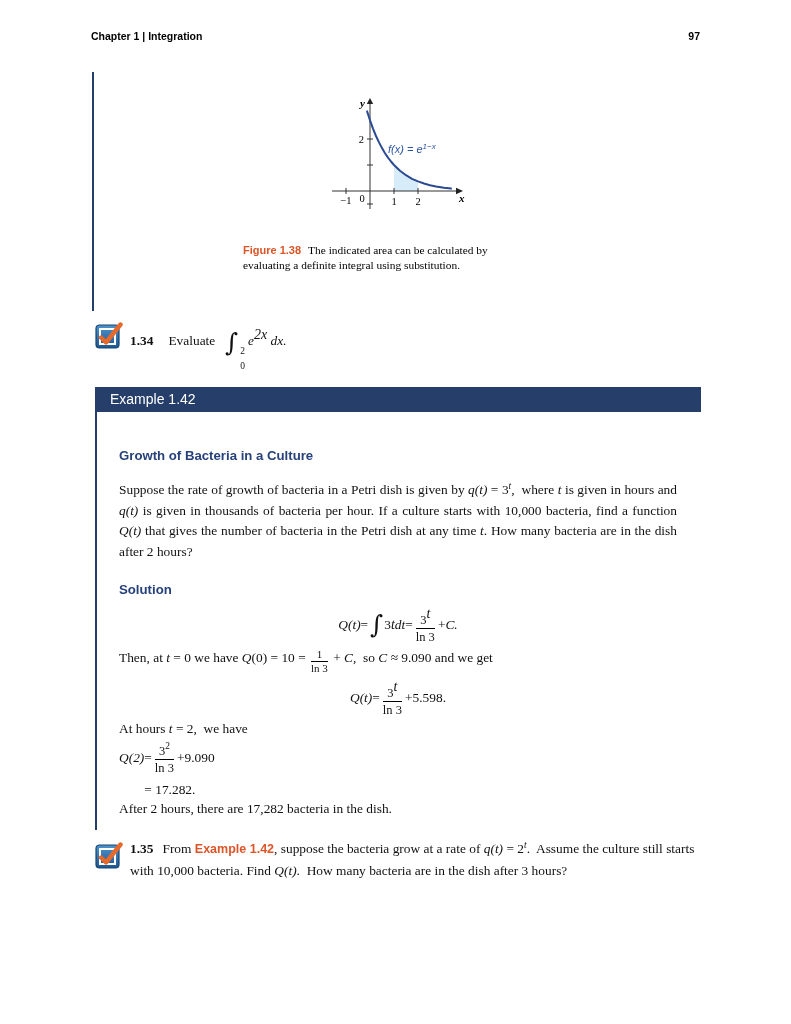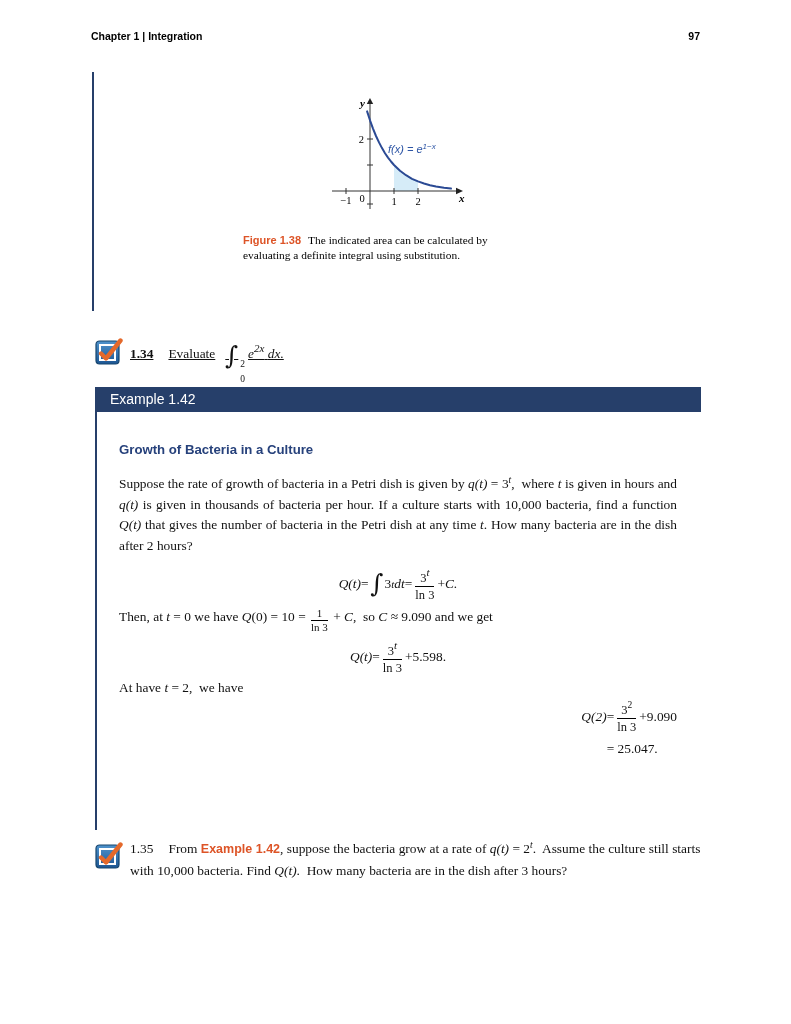--- a/index.html
+++ b/index.html
@@ -13,78 +13,78 @@
     position:absolute; top:30px; left:91px; right:91px;
     display:flex; justify-content:space-between;
     font-family:"Liberation Sans", sans-serif; font-size:10.5px; font-weight:bold; color:#000;
   }
   
   .cont-line { position:absolute; left:92px; top:72px; width:2px; height:239px; background:#263f6a; }
 
   
   .graph-svg { position:absolute; left:328px; top:95px; }
   .fig-caption {
-    position:absolute; left:243px; top:233px; width:272px;
+    position:absolute; left:243px; top:243px; width:272px;
     font-size:11.4px; line-height:1.26; color:#000;
   }
   .fig-label {
     color:#dd5427; font-weight:bold; font-family:"Liberation Sans", sans-serif;
     font-size:11px; padding-right:7px;
   }
 
   
   .cp { position:absolute; left:95px; width:606px; }
-  .cp-134 { top:334px;text-decoration:underline; }
+  .cp-134 { top:318px; }
   .cp-135 { top:838px; }
   .cp-icon { position:absolute; left:0; top:3px; }
   .cp-content { margin-left:35px; line-height:1.62; }
   .cp-num { font-weight:bold; margin-right:15px; }
   .cp-134 .cp-content { margin-top:6px; }
   .cp-eval { margin-right:8px; }
 
   
   .example-box { position:absolute; left:95px; top:387px; width:606px; }
   .ex-header {
     background:#263f6a; color:#fff; font-family:"Liberation Sans", sans-serif;
     font-size:14px; height:25px; line-height:25px; padding-left:15px;
   }
   .ex-body { border-left:2px solid #263f6a; height:418px; padding:12px 24px 0 22px; }
   .ex-title, .sol-heading {
     color:#26417b; font-family:"Liberation Sans", sans-serif;
     font-weight:bold; font-size:13.2px;
   }
-  .ex-title { margin-top:18px; }
+  .ex-title { margin-top:24px; }
   .ex-problem { margin-top:16px; text-align:justify; line-height:1.53; }
   .sol-heading { margin-top:20px; }
   .we-have { margin-top:5px; }
   .after-line { margin-top:4px; }
   .then-line { margin-top:5px; }
   .at-time-line { margin-top:5px; }
 
   
   .sg-t { }
   .sg-i { font-style:italic; }
   .sg-sup { font-style:italic; font-size:9.5px; vertical-align:5px; }
-  .sg-b { font-weight:normal; margin-right:15px; }
+  .sg-b { font-weight:bold; margin-right:9px; }
   .sg-link {
     color:#dd5427; font-weight:bold; font-family:"Liberation Sans", sans-serif;
     font-size:12.5px; cursor:pointer;
   }
   .ifrac { display:inline-block; text-align:center; font-size:11px; line-height:1.1; vertical-align:-10px; margin:0 2px; }
   .ifnum { display:block; border-bottom:1px solid #000; padding:0 2px 0.5px; }
   .ifden { display:block; padding-top:0.5px; }
 
   
   .eq { text-align:center; line-height:1; }
   .eq-1 { margin-top:10px; height:36px; display:flex; align-items:center; justify-content:center; }
   .eq-2 { margin-top:6px; height:36px; display:flex; align-items:center; justify-content:center; }
-  .eq-3 { margin-top:4px; display:flex; justify-content:flex-end; }
+  .eq-3 { margin-top:4px; display:flex; justify-content:flex-start; }
   .mi { font-style:italic; }
   .mr { font-style:normal; }
-  .msup-i { font-style:italic; font-size:11px; vertical-align:6px; }
+  .msup-i { font-style:italic; font-size:14px; vertical-align:6px; }
   .msup-r { font-style:normal; font-size:9.5px; vertical-align:6px; }
   .bigint { font-family:"DejaVu Serif", serif; font-size:25px; vertical-align:-6px; line-height:0; margin:0 1px 0 2px; }
   .lims { display:inline-flex; flex-direction:column; justify-content:space-between; height:30px; font-size:9.5px; vertical-align:-9px; margin:0 3px 0 1px; }
   .dfrac { display:inline-block; text-align:center; font-size:12.5px; line-height:1.12; vertical-align:-11px; margin:16px 3px; }
   .dfnum { display:block; border-bottom:1.2px solid #000; padding:0 3px 1px; }
   .dfden { display:block; padding-top:1px; }
   .eq3-col { display:inline-block; text-align:left; }
   .eq3-row1 { display:flex; align-items:center; height:34px; }
   .eq3-row2 { display:block; margin-top:8px; }
 </style>
@@ -152,20 +152,21 @@
   </div>
 </div>
 
 <div class="example-box">
   <div class="ex-header">Example 1.42</div>
   <div class="ex-body">
     <div class="ex-title">Growth of Bacteria in a Culture</div>
 
     <div class="ex-problem"><span class="sg-t">Suppose the rate of growth of bacteria in a Petri dish is given by </span><span class="sg-i">q(t)</span><span class="sg-t"> = 3</span><span class="sg-sup">t</span><span class="sg-t">,&nbsp; where </span><span class="sg-i">t</span><span class="sg-t"> is given in hours and </span><span class="sg-i">q(t)</span><span class="sg-t"> is given in thousands of bacteria per hour. If a culture starts with 10,000 bacteria, find a function </span><span class="sg-i">Q(t)</span><span class="sg-t"> that gives the number of bacteria in the Petri dish at any time </span><span class="sg-i">t</span><span class="sg-t">. How many bacteria are in the dish after 2 hours?</span></div>
 
+    <div class="sol-heading">Solution</div>
 
     <div class="eq eq-1">
       <span class="mi">Q(t)</span>
         <span class="mr"> = </span>
         <span class="bigint">∫</span>
         <span class="mr">3</span>
         <span class="msup-i">t</span>
         <span class="mi"> dt</span>
         <span class="mr"> = </span>
         <span class="dfrac">
@@ -182,38 +183,39 @@
       <span class="mi">Q(t)</span>
         <span class="mr"> = </span>
         <span class="dfrac">
           <span class="dfnum"><span class="mr">3</span><span class="msup-i">t</span></span>
           <span class="dfden mr">ln 3</span>
         </span>
         <span class="mr"> + </span>
         <span class="mr">5.598.</span>
     </div>
 
-    <div class="at-time-line"><span class="sg-t">At have </span><span class="sg-i">t</span><span class="sg-t"> = 2,&nbsp; we have</span></div>
+    <div class="at-time-line"><span class="sg-t">At hours </span><span class="sg-i">t</span><span class="sg-t"> = 2,&nbsp; we have</span></div>
 
     <div class="eq eq-3">
       <span class="mi" style="align-self:flex-start; line-height:34px;">Q(2) </span>
       <span class="eq3-col">
         <span class="eq3-row1">
             <span class="mr">= </span>
             <span class="dfrac">
               <span class="dfnum"><span class="mr">3</span><span class="msup-r">2</span></span>
               <span class="dfden mr">ln 3</span>
             </span>
             <span class="mr"> + </span>
             <span class="mr">9.090</span>
           </span>
-        <span class="eq3-row2 mr">= 25.047.</span>
+        <span class="eq3-row2 mr">= 17.282.</span>
       </span>
     </div>
 
+    <div class="after-line">After 2 hours, there are 17,282 bacteria in the dish.</div>
   </div>
 </div>
 
 <div class="cp cp-135">
   <svg class="cp-icon" width="28" height="28" viewBox="0 0 28 28">
     <rect x="1" y="4" width="23" height="23" rx="3.5" fill="url(#cbg)" stroke="#17466f" stroke-width="1.2"></rect>
     <rect x="5" y="8" width="15" height="15" fill="none" stroke="#ffffff" stroke-width="2"></rect>
     <path d="M6 16.5 L11 21.5 L25.5 3.5" fill="none" stroke="#e4692b" stroke-width="4.4" stroke-linecap="round" stroke-linejoin="round"></path>
   </svg>
   <div class="cp-content"><span class="sg-b">1.35</span><span class="sg-t">From </span><span class="sg-link">Example 1.42</span><span class="sg-t">, suppose the bacteria grow at a rate of </span><span class="sg-i">q(t)</span><span class="sg-t"> = 2</span><span class="sg-sup">t</span><span class="sg-t">.&nbsp; Assume the culture still starts with 10,000 bacteria. Find </span><span class="sg-i">Q(t)</span><span class="sg-t">.&nbsp; How many bacteria are in the dish after 3 hours?</span></div>

